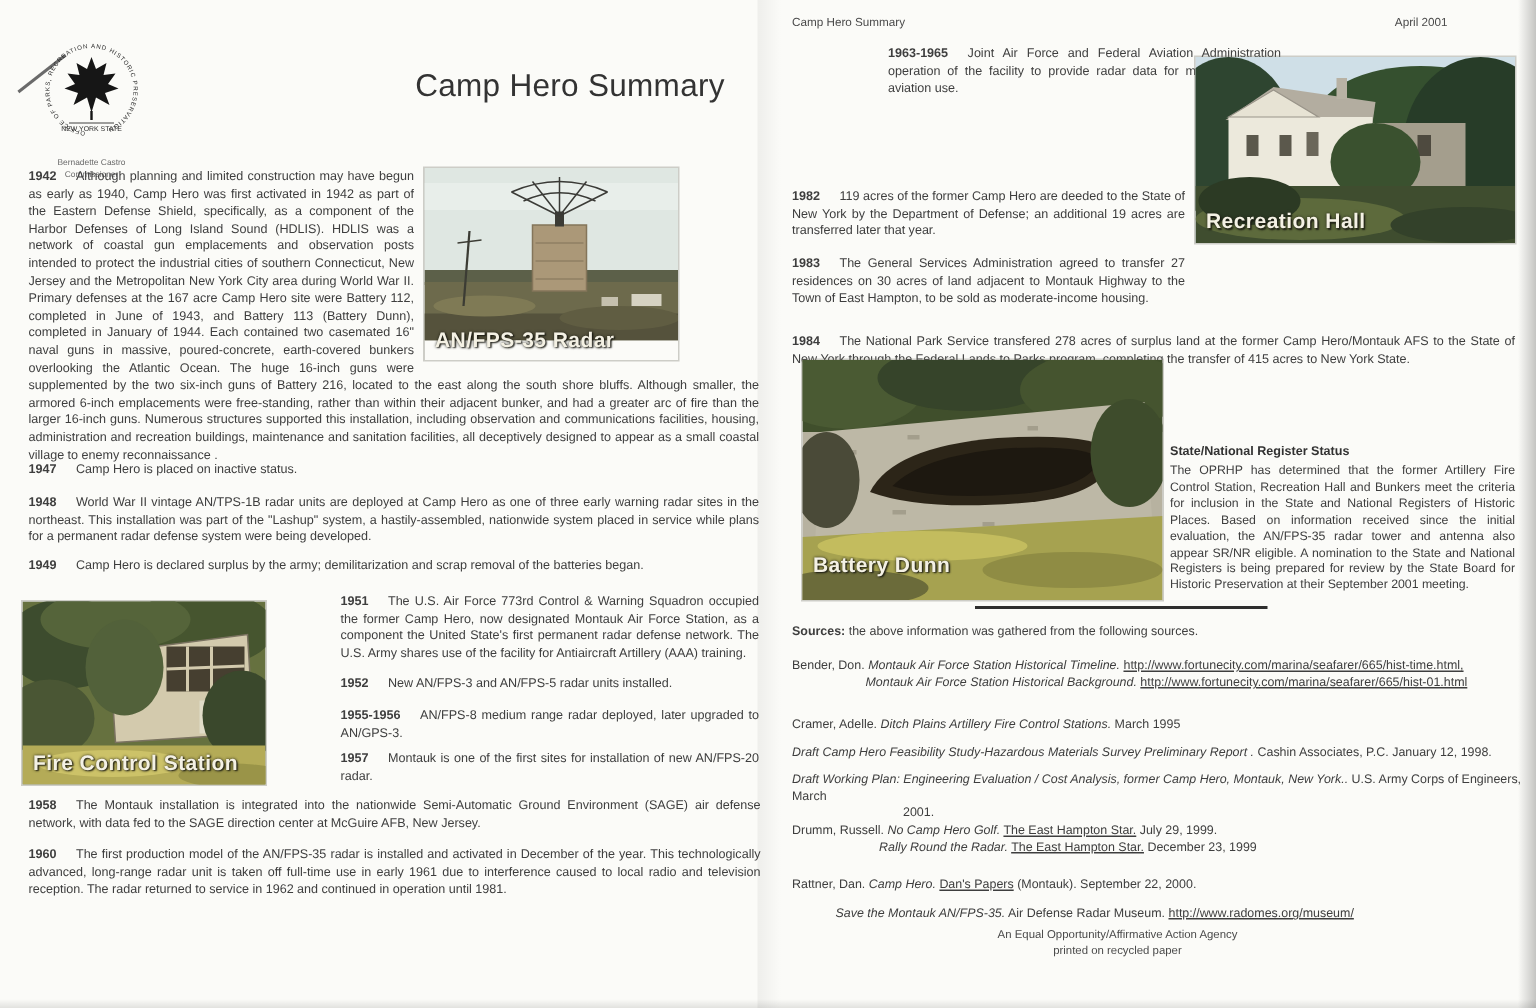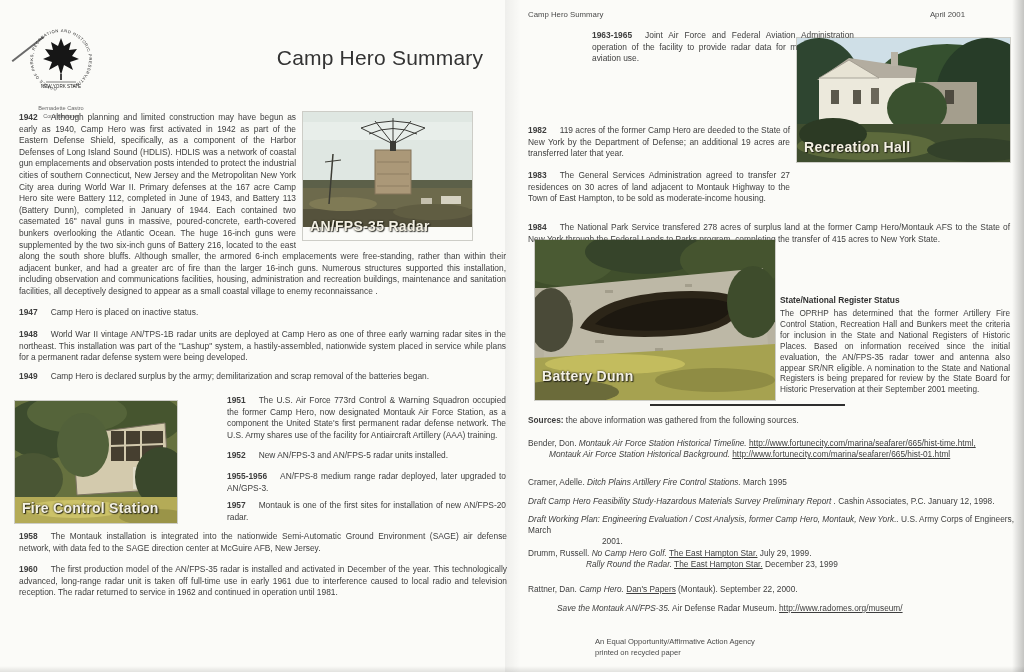--- a/index.html
+++ b/index.html
@@ -28,26 +28,26 @@
     font-size:14px;letter-spacing:0.3px;
     text-shadow:0 0 2px rgba(30,30,20,0.95),1px 1px 1px rgba(20,20,15,0.8);}
 
   .reg-head{position:absolute;font-size:8.4px;font-weight:bold;color:#323232;}
   .reg-text{position:absolute;font-size:8.2px;line-height:10.9px;text-align:justify;color:#3e3e3e;}
   .hrule{position:absolute;height:2px;background:#2e2e2e;}
 
   .src{position:absolute;font-size:8.3px;line-height:11px;color:#3e3e3e;}
   .it{font-style:italic;}
   .ul{text-decoration:underline;}
-  .ind2{display:block;margin-left:21px;}
+  .ind2{display:block;margin-left:49px;}
   .ind2b{display:block;margin-left:58px;}
   .indc{display:block;margin-left:74px;}
   .b{font-weight:bold;}
 
-  .footer{position:absolute;left:595px;top:637px;width:300px;
+  .footer{position:absolute;left:595px;top:618px;width:300px;text-align:center;
     font-size:7.6px;line-height:10.5px;color:#4a4a4a;}
 
   .logo{position:absolute;left:18px;top:22px;width:86px;text-align:center;}
   .logo .comm{font-size:5.6px;line-height:7px;color:#6a6a6a;margin-top:1px;}
 </style>
 </head>
 <body>
 
 <div class="sheet">
 
@@ -65,21 +65,21 @@
       <line x1="28" y1="60" x2="58" y2="60" stroke="#2a2a2a" stroke-width="0.6"></line>
       <text x="43" y="65.5" text-anchor="middle" font-size="4.6" fill="#2a2a2a" font-family="Liberation Sans, sans-serif">NEW YORK STATE</text>
     </svg>
     <div class="comm">Bernadette Castro</div>
     <div class="comm">Commissioner</div>
   </div>
 
   <div class="title">Camp Hero Summary</div>
 
   <div class="entry" style="left:19px;top:112px;width:487px;">
-    <div style="float:right;width:169px;height:128px;margin:0 34px 5px 7px;position:relative;box-shadow:0 0 0 1px rgba(120,120,110,0.35);">
+    <div style="float:right;width:169px;height:128px;margin:0 54px 5px 7px;position:relative;box-shadow:0 0 0 1px rgba(120,120,110,0.35);">
       <svg width="169" height="115" viewBox="0 0 169 115">
         <rect width="169" height="115" fill="#dfe7e2"></rect>
         <rect y="10" width="169" height="18" fill="#e8eeea"></rect>
         <rect y="68" width="169" height="10" fill="#5c6049"></rect>
         <rect y="76" width="169" height="39" fill="#6d6a4c"></rect>
         <rect y="97" width="169" height="18" fill="#55523c"></rect>
         <ellipse cx="40" cy="92" rx="34" ry="7" fill="#7f7a55"></ellipse>
         <ellipse cx="130" cy="100" rx="40" ry="8" fill="#605d42"></ellipse>
         <rect x="138" y="84" width="20" height="8" fill="#d6d2c2"></rect>
         <rect x="118" y="86" width="11" height="6" fill="#c5c0ae"></rect>

